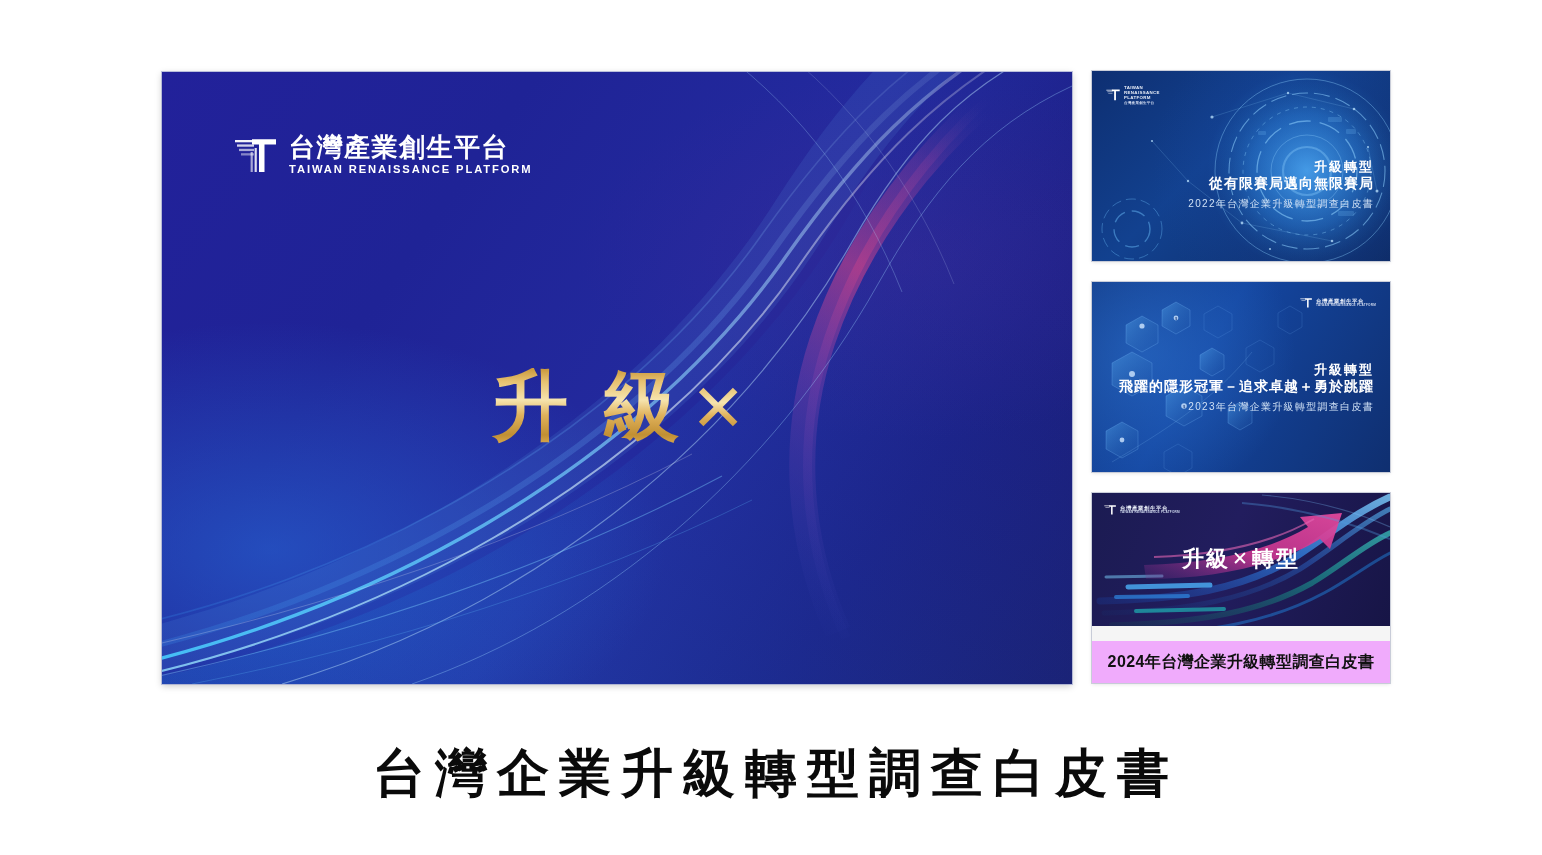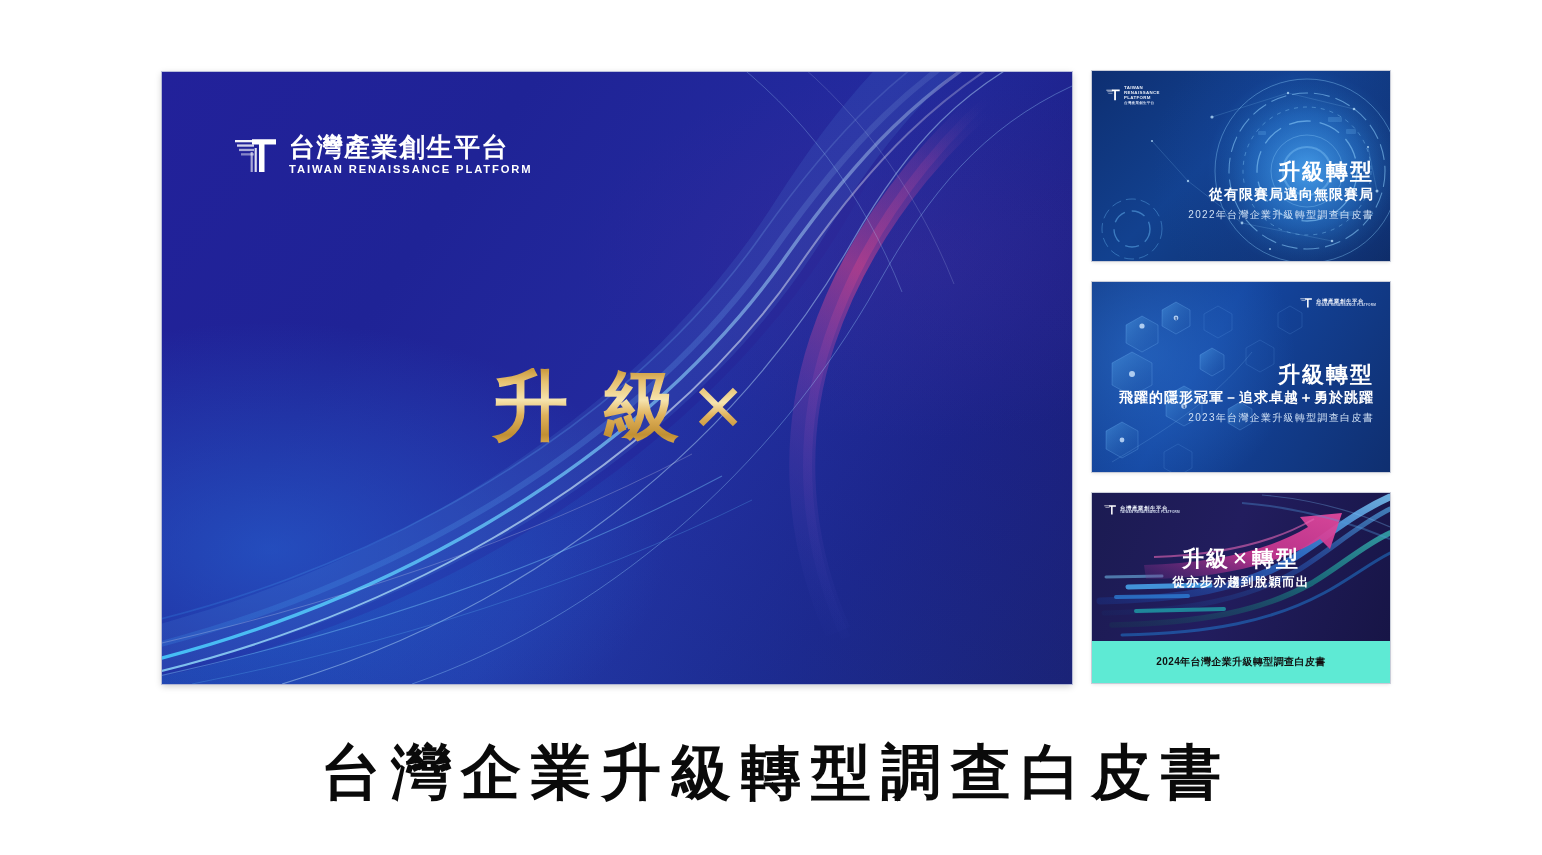--- a/index.html
+++ b/index.html
@@ -82,65 +82,65 @@
       radial-gradient(circle at 72% 52%, rgba(45,140,230,.70) 0%, rgba(25,70,160,.18) 42%, rgba(13,38,95,0) 66%),
       linear-gradient(135deg,#0e2f72 0%, #12418f 42%, #0d2a63 100%);
   }
   .t2-bg{
     position:absolute; inset:0;
     background:
       radial-gradient(circle at 18% 38%, rgba(48,120,215,.52) 0%, rgba(20,55,140,0) 55%),
       linear-gradient(120deg,#123a86 0%, #1446a0 38%, #0f2f70 100%);
   }
   .t3-art{
-    position:absolute; left:0; top:0; width:298px; height:148px; overflow:hidden;
+    position:absolute; left:0; top:0; width:298px; height:133px; overflow:hidden;
     background:linear-gradient(110deg,#1b1b52 0%, #221d5e 45%, #171546 100%);
   }
   .t3-cap{
     position:absolute; left:0; top:148px; width:298px; height:42px;
     display:flex; align-items:center; justify-content:center;
-    background:#5eead4; color:#111;
-    font-size:10px; font-weight:700; letter-spacing:.4px; white-space:nowrap;
+    background:#f0abfc; color:#111;
+    font-size:16px; font-weight:700; letter-spacing:.4px; white-space:nowrap;
   }
   .thumb svg.art{ position:absolute; left:0; top:0; }
 
   
   .t-logo{ position:absolute; display:flex; align-items:center; gap:3px; }
   .t-logo .m{ flex:none; }
   .t-logo .tx{ display:flex; flex-direction:column; line-height:1.12; }
   .t-logo .a{ color:#e9eef8; font-size:4.4px; font-weight:700; letter-spacing:.35px; white-space:nowrap; }
   .t-logo .b{ color:#cfd9ee; font-size:3.6px; font-weight:700; letter-spacing:.2px; white-space:nowrap; }
   .t1-logo{ left:14px; top:15px; }
   .t2-logo{ right:14px; top:15px; }
   .t3-logo{ left:12px; top:11px; }
   .t-logo.h .tx{ flex-direction:column; }
   .t-logo.h .a{ font-size:5.4px; letter-spacing:.6px; }
   .t-logo.h .b{ font-size:3.1px; letter-spacing:.25px; }
 
   .t-txt{ position:absolute; text-align:right; color:#fff; white-space:nowrap; }
   .t1-txt{ right:16px; top:88px; }
   .t2-txt{ right:16px; top:80px; }
-  .t-l1{ font-size:22px; font-weight:700; letter-spacing:2px; line-height:1.18; }
+  .t-l1{ font-size:13px; font-weight:700; letter-spacing:2px; line-height:1.18; }
   .t-l2{ font-size:14px; font-weight:700; letter-spacing:1px; line-height:1.4; }
   .t-l3{ font-size:10px; font-weight:400; letter-spacing:1.3px; line-height:1.9; color:#cfe0f5; }
 
   .t3-title{
     position:absolute; left:0; right:0; top:54px; text-align:center;
     color:#fff; white-space:nowrap;
   }
   .t3-l1{ font-size:22px; font-weight:700; letter-spacing:2px; line-height:1.1;
     display:flex; justify-content:center; align-items:center; }
   .t3-l1 .xmark{ font-size:19px; font-weight:400; padding:0 2px; }
   .t3-l2{ font-size:12.5px; font-weight:700; letter-spacing:1.2px; line-height:1.9; }
 
   
   .page-heading{
     position:absolute; left:0; right:0; top:702px; height:110px;
     display:flex; align-items:center; justify-content:center;
-    color:#0a0a0a; font-size:60px; font-weight:700;
+    color:#0a0a0a; font-size:52px; font-weight:700;
     letter-spacing:10px; line-height:1; white-space:nowrap;
     text-indent:10px;
   }
 </style>
 </head>
 <body>
 
 <div id="stage">
 
   <div class="main-cover">
@@ -419,21 +419,20 @@
           <div class="b">TAIWAN RENAISSANCE PLATFORM</div>
         </div>
       </div>
 
       <div class="t3-title">
         <div class="t3-l1">
           <span>升級</span>
           <span class="xmark">✕</span>
           <span>轉型</span>
         </div>
-        <div class="t3-l2">從亦步亦趨到脫穎而出</div>
       </div>
     </div>
 
     <div class="t3-cap">2024年台灣企業升級轉型調查白皮書</div>
   </div>
 
   <div class="page-heading">台灣企業升級轉型調查白皮書</div>
 
 </div>
 

